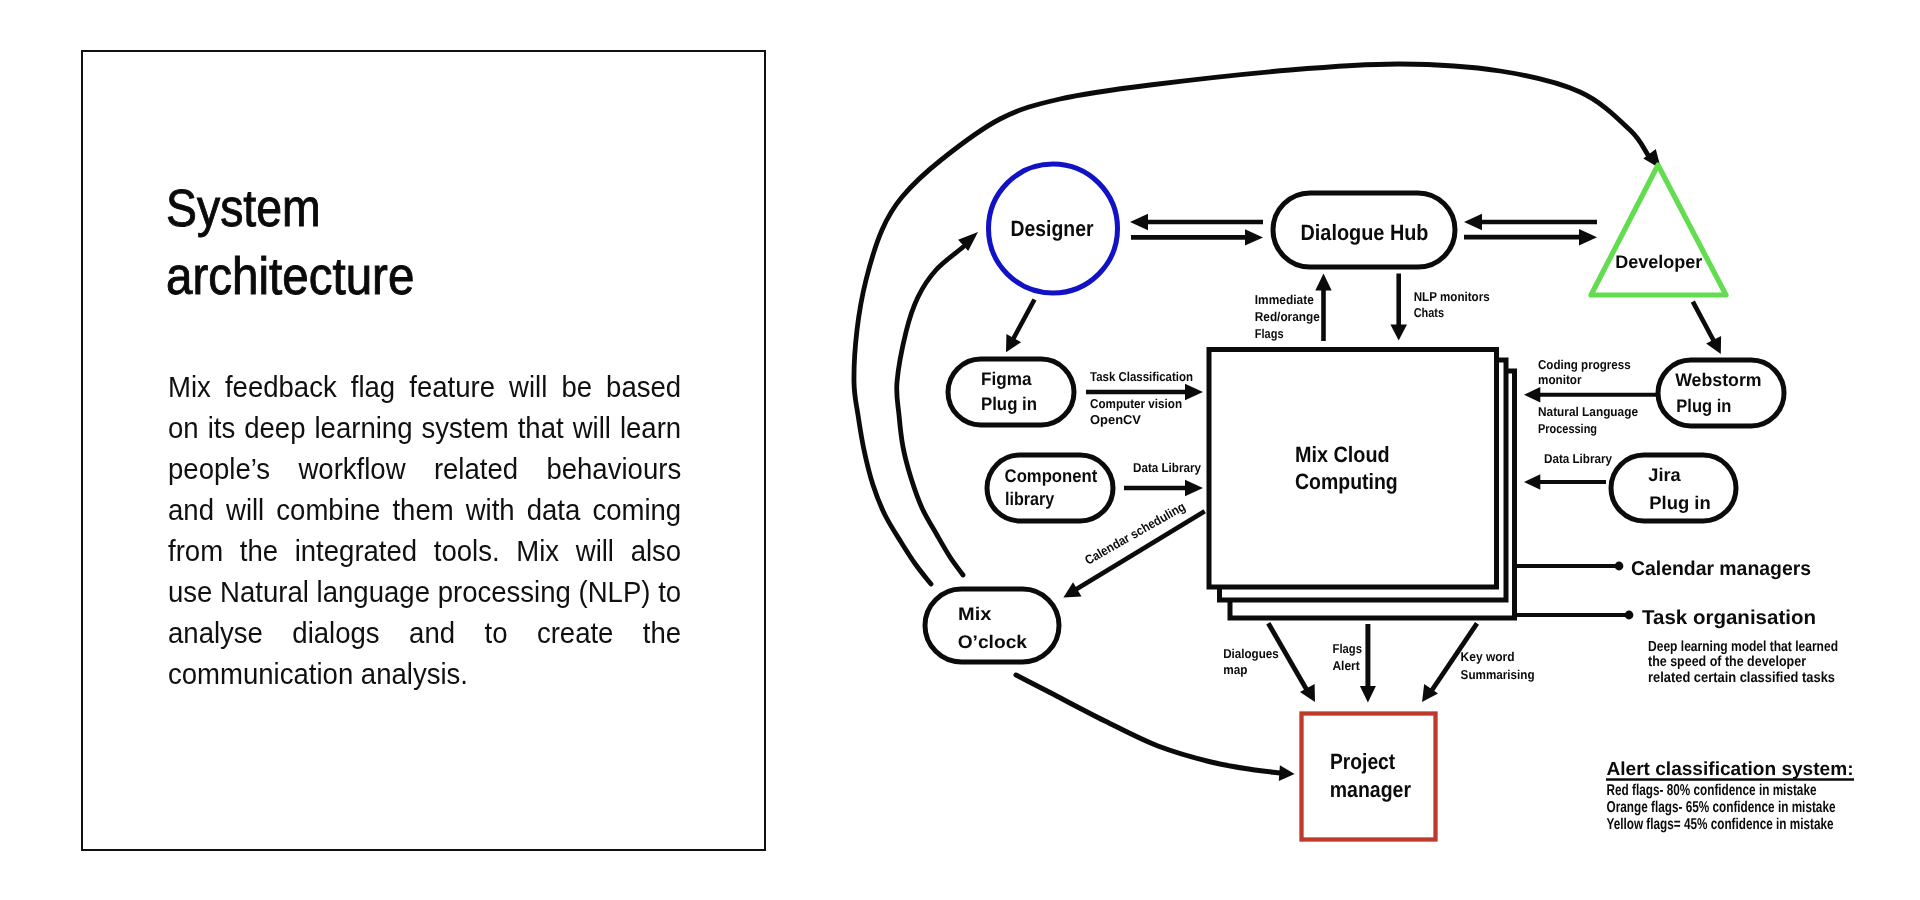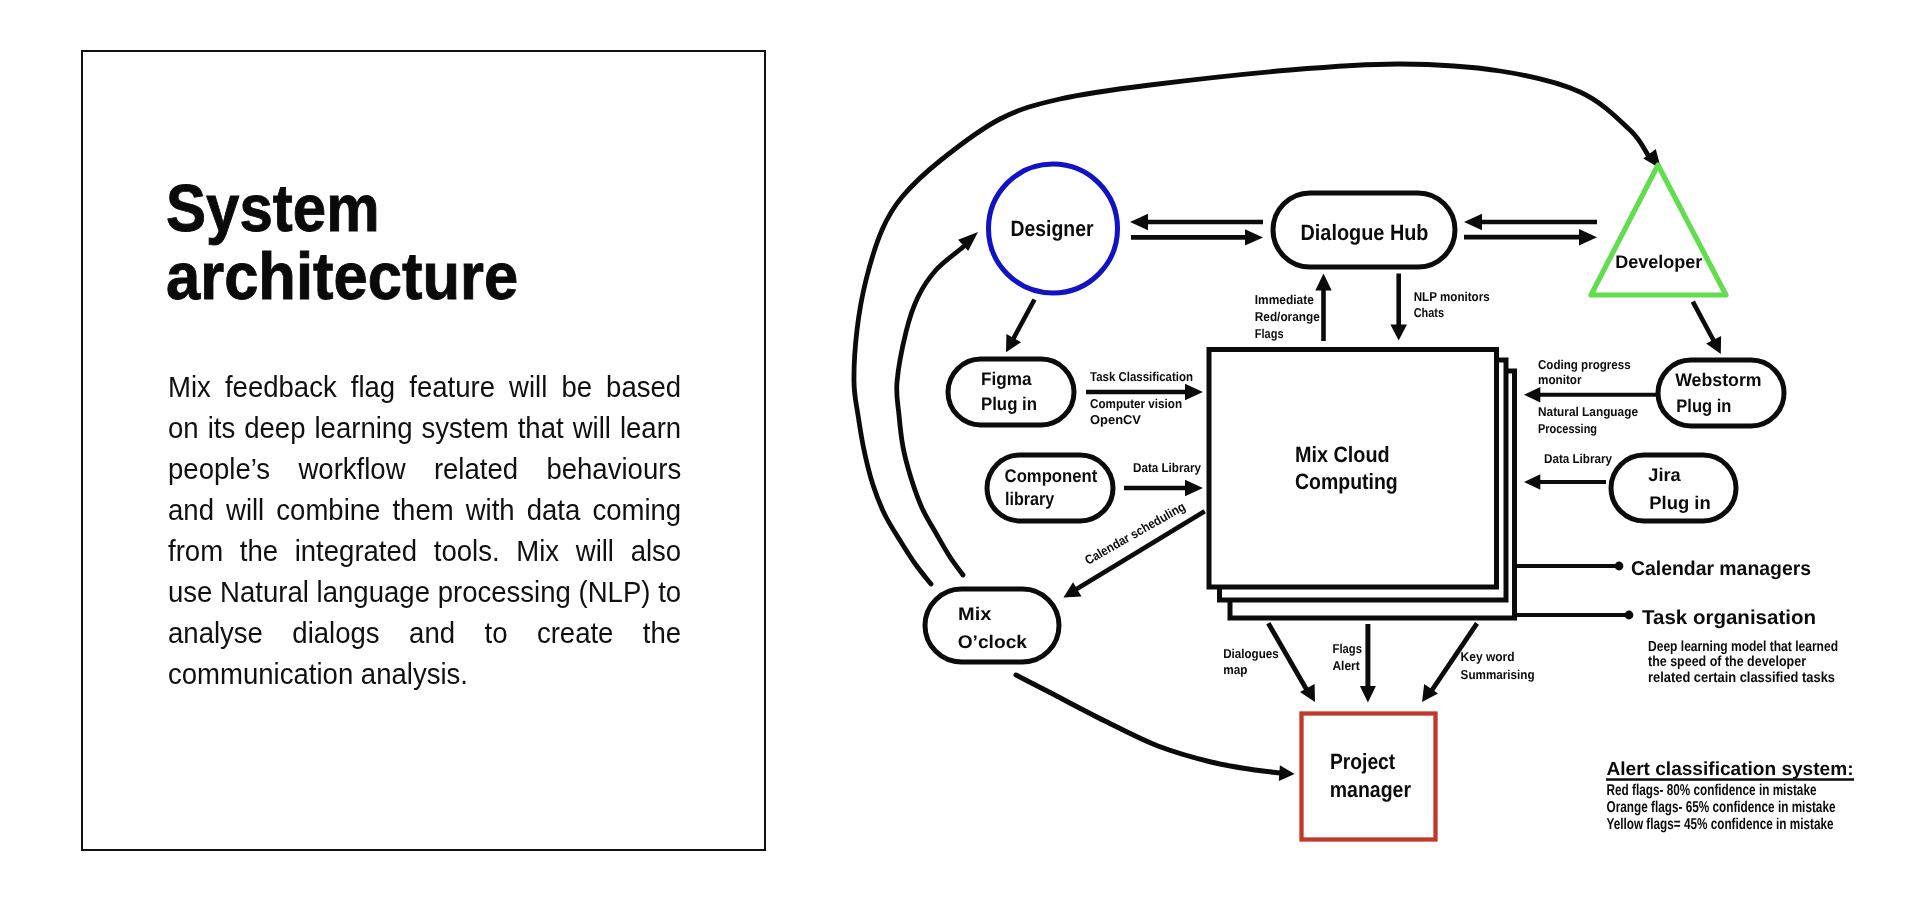--- a/index.html
+++ b/index.html
@@ -6,21 +6,21 @@
   html,body{margin:0;padding:0;background:#ffffff;}
   body{width:1920px;height:900px;overflow:hidden;
        font-family:"Liberation Sans", sans-serif;
        -webkit-font-smoothing:antialiased;}
   #page{position:relative;width:1920px;height:900px;background:#fff;}
 
   
   #panel{position:absolute;left:81px;top:49.5px;width:685px;height:801px;
          border:2.6px solid #111;box-sizing:border-box;background:#fff;}
   #panel-title{position:absolute;left:166px;top:175px;width:560px;
-        font-weight:700;font-size:66px;line-height:67.5px;
+        font-weight:400;font-size:51px;line-height:67.5px;
         color:#0a0a0a;}
   #panel-title .tl{display:block;transform-origin:0 50%;white-space:nowrap;
         -webkit-text-stroke:0.9px #0a0a0a;paint-order:stroke fill;}
   #panel-title .tl1{transform:scaleX(0.9095);}
   #panel-title .tl2{transform:scaleX(0.9320);}
   #panel-body{position:absolute;left:168px;top:366px;width:559px;
         font-size:30px;line-height:41px;color:#101010;
         transform:scaleX(0.918);transform-origin:0 0;}
   #panel-body .bl{display:block;text-align:justify;text-align-last:justify;
         white-space:nowrap;}

